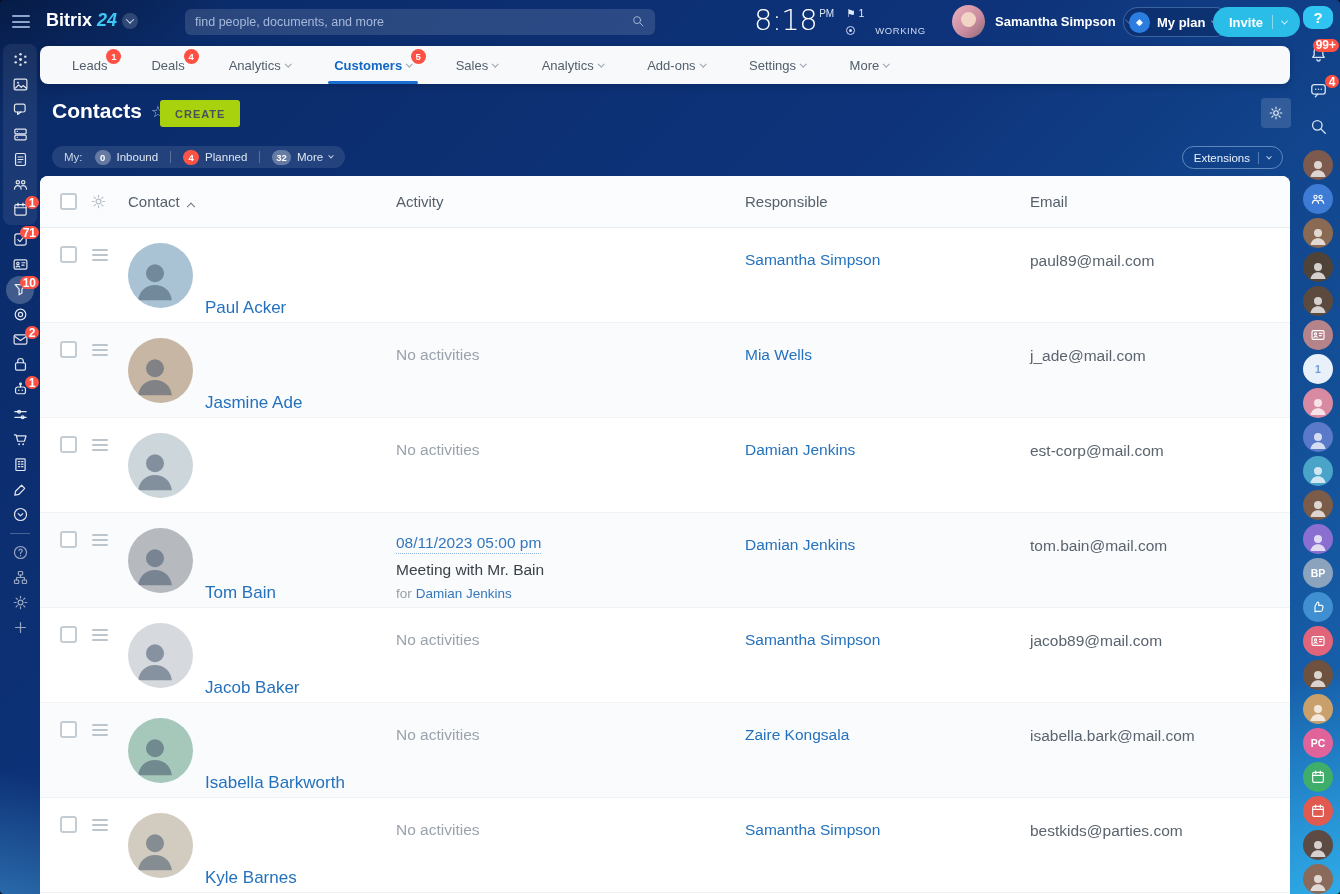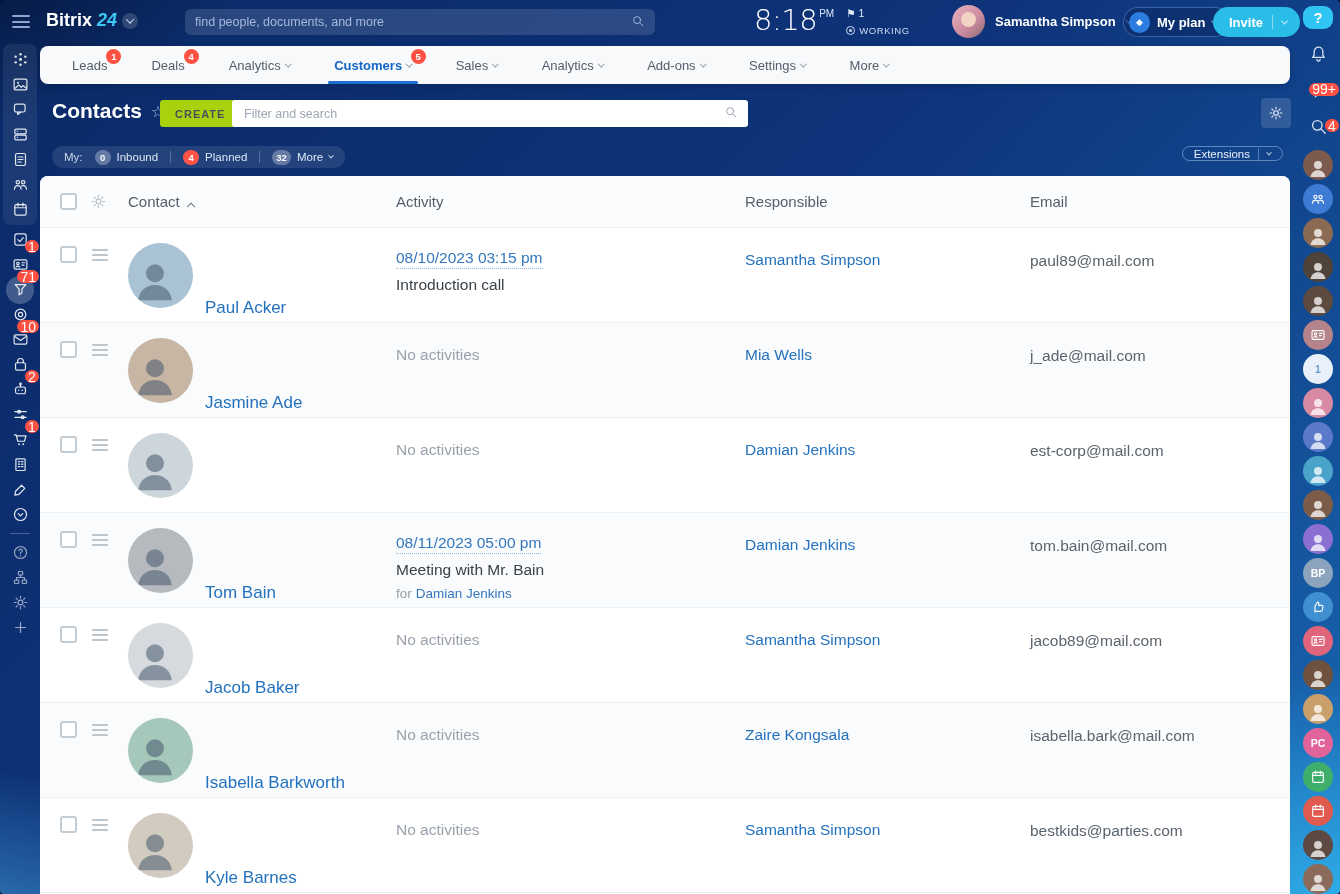--- a/index.html
+++ b/index.html
@@ -18,21 +18,21 @@
   .logo .num{color:#3cc9f6;font-style:italic;}
   .logo-chev{width:16px;height:16px;border-radius:50%;background:rgba(255,255,255,.16);display:flex;align-items:center;justify-content:center;}
   .chev{display:inline-block;width:6px;height:6px;border-right:1.6px solid currentColor;border-bottom:1.6px solid currentColor;transform:rotate(45deg) translate(-1px,-1px);}
   .gsearch{position:absolute;left:145px;top:9px;width:470px;height:26px;border-radius:6px;background:rgba(255,255,255,.13);display:flex;align-items:center;padding:0 10px;color:#a6b9dc;font-size:12.5px;}
   .gsearch .ph{flex:1;}
   .timeblock{position:absolute;left:714px;top:3px;color:#fff;display:flex;}
   .time{font-size:29px;font-weight:300;letter-spacing:-.5px;font-family:"DejaVu Sans",sans-serif;}
   .ampm{font-size:10px;margin:5px 0 0 2px;color:#dbe6f7;}
   .flagwrap{margin-left:12px;font-size:10.5px;color:#e3ecfa;}
   .flagline{display:flex;align-items:center;gap:3px;margin-top:4px;}
-  .workline{display:flex;align-items:center;gap:4px;margin-top:6px;letter-spacing:.6px;font-size:9.5px;color:#cfdcf2;}
+  .workline{display:flex;align-items:center;gap:20px;margin-top:6px;letter-spacing:.6px;font-size:9.5px;color:#cfdcf2;}
   .rec{width:9px;height:9px;border:1.3px solid #cfdcf2;border-radius:50%;position:relative;}
   .rec::after{content:"";position:absolute;left:2px;top:2px;width:3px;height:3px;border-radius:50%;background:#cfdcf2;}
   .userwrap{position:absolute;left:912px;top:5px;display:flex;align-items:center;gap:10px;cursor:pointer;}
   .uavatar{width:33px;height:33px;border-radius:50%;background:linear-gradient(135deg,#e9b2c0,#c98a9d 60%,#8a6a72);position:relative;overflow:hidden;}
   .uavatar::after{content:"";position:absolute;left:9px;top:7px;width:15px;height:15px;border-radius:50%;background:#f2d4c4;}
   .uname{color:#fff;font-size:13px;font-weight:700;}
   .userwrap .chev{color:#9fb4d8;width:5px;height:5px;}
   .planbtn{position:absolute;left:1083px;top:7px;height:30px;border-radius:15px;background:rgba(10,40,96,.5);border:1px solid rgba(130,175,235,.4);display:flex;align-items:center;gap:7px;padding:0 12px 0 5px;cursor:pointer;}
   .gem{width:21px;height:21px;border-radius:50%;background:#2b7de0;color:#fff;font-size:9px;display:flex;align-items:center;justify-content:center;}
   .planbtn .lbl{color:#fff;font-size:13px;font-weight:700;}
@@ -56,21 +56,21 @@
   .filterbox input{flex:1;border:none;outline:none;font-size:12.5px;color:#39424d;font-family:inherit;background:transparent;}
   .filterbox input::placeholder{color:#9aa6b4;}
   .toolgear{position:absolute;right:49px;top:98px;width:30px;height:30px;border-radius:4px;background:rgba(255,255,255,.14);display:flex;align-items:center;justify-content:center;cursor:pointer;}
   
   .chiprow{position:absolute;left:52px;top:146px;height:22px;display:flex;align-items:center;gap:12px;border-radius:12px;background:rgba(255,255,255,.1);padding:0 12px;font-size:11.5px;color:#dbe6f5;}
   .chip{display:flex;align-items:center;gap:6px;cursor:pointer;}
   .cbadge{min-width:16px;height:15px;border-radius:8px;padding:0 4px;display:flex;align-items:center;justify-content:center;font-size:9.5px;font-weight:700;color:#fff;background:rgba(255,255,255,.3);}
   .cbadge.red{background:#ff5345;}
   .chipsep{width:1px;height:12px;background:rgba(255,255,255,.25);}
   .chiprow .chev{width:4px;height:4px;color:#c6d4ea;}
-  .extbtn{position:absolute;right:57px;top:146px;height:15px;border:1px solid rgba(160,192,232,.55);border-radius:12px;display:flex;align-items:center;gap:8px;padding:0 11px;color:#eaf1fb;font-size:11.5px;cursor:pointer;}
+  .extbtn{position:absolute;right:57px;top:146px;height:23px;border:1px solid rgba(160,192,232,.55);border-radius:12px;display:flex;align-items:center;gap:8px;padding:0 11px;color:#eaf1fb;font-size:11.5px;cursor:pointer;}
   .extbtn .sep{width:1px;height:12px;background:rgba(160,192,232,.45);}
   .extbtn .chev{width:4px;height:4px;color:#c6d4ea;}
   
   .grid{position:absolute;left:40px;top:176px;width:1250px;bottom:0;background:#fff;border-radius:8px 8px 0 0;overflow:hidden;}
   .ghead{position:relative;height:52px;background:#fbfcfe;border-bottom:1px solid #e8edf2;}
   .ghead .col{position:absolute;top:17px;font-size:15px;color:#55606c;}
   .checkbox{position:absolute;width:17px;height:17px;border:2px solid #c3cbd3;border-radius:3px;background:#fff;cursor:pointer;}
   .ghead .checkbox{left:20px;top:17px;}
   .headgear{position:absolute;left:50px;top:17px;cursor:pointer;}
   .sortcaret{display:inline-block;width:6px;height:6px;border-left:1.6px solid #6b7680;border-top:1.6px solid #6b7680;transform:rotate(45deg) translate(2px,2px);margin-left:8px;}
@@ -91,21 +91,21 @@
   .actfor{font-size:13.5px;margin-top:7px;color:#98a0aa;}
   .actfor a{color:#3477bd;text-decoration:none;cursor:pointer;margin-left:4px;}
   .respcell{position:absolute;left:705px;top:23px;font-size:15.5px;color:#2472bd;cursor:pointer;}
   .mailcell{position:absolute;left:990px;top:24px;font-size:15.5px;color:#5a646e;}
   
   .leftrail{position:absolute;left:0;top:44px;width:40px;bottom:0;display:flex;flex-direction:column;align-items:center;}
   .railgroup{width:34px;border-radius:8px;background:rgba(255,255,255,.07);padding:3px 0;margin-bottom:2px;display:flex;flex-direction:column;align-items:center;}
   .rail-item{position:relative;width:34px;height:25px;display:flex;align-items:center;justify-content:center;cursor:pointer;}
   .rail-item .ric{width:17px;height:17px;display:flex;align-items:center;justify-content:center;}
   .rail-item.active::before{content:"";position:absolute;width:28px;height:28px;border-radius:50%;background:rgba(255,255,255,.22);}
-  .rbadge{position:absolute;top:-1px;right:-2px;min-width:14px;height:13px;border-radius:7px;background:#ff5143;color:#fff;font-size:14px;font-weight:400;display:flex;align-items:center;justify-content:center;padding:0 3px;z-index:2;margin-top:44px;}
+  .rbadge{position:absolute;top:-1px;right:-2px;min-width:14px;height:13px;border-radius:7px;background:#ff5143;color:#fff;font-size:12px;font-weight:700;display:flex;align-items:center;justify-content:center;padding:0 3px;z-index:2;}
   .raildiv{width:20px;height:1px;background:rgba(255,255,255,.25);margin:6px 0;}
   .rail-item.dim{opacity:.65;}
   
   .rightrail{position:absolute;right:0;top:0;width:44px;bottom:0;display:flex;flex-direction:column;align-items:center;}
   .helpbtn{margin-top:6px;width:30px;height:30px;border-radius:9px;background:#30c4f3;color:#fff;font-size:15px;font-weight:700;display:flex;align-items:center;justify-content:center;cursor:pointer;}
   .rricon{position:relative;width:30px;height:30px;margin-top:14px;display:flex;align-items:center;justify-content:center;cursor:pointer;}
   .rricon .rbadge{top:-4px;right:-6px;}
   .stack{margin-top:12px;display:flex;flex-direction:column;gap:4px;align-items:center;}
   .savatar{width:30px;height:30px;border-radius:50%;overflow:hidden;display:flex;align-items:center;justify-content:center;font-size:10.5px;font-weight:700;cursor:pointer;flex:none;}
 </style>
@@ -204,27 +204,20 @@
         <span>More</span>
         <span class="chev"></span>
       </div>
     </div>
 
   <div class="ptitle">
     <span>Contacts</span>
     <span class="star">☆</span>
   </div>
   <button class="createbtn">CREATE</button>
-  <div class="filterbox">
-    <input placeholder="Filter and search" style="">
-    <span id="fsearch-icon"><svg viewBox="0 0 24 24" width="14" height="14" fill="none" stroke="#9aa6b4" stroke-width="1.7" stroke-linecap="round" stroke-linejoin="round">
-          <circle cx="10.5" cy="10.5" r="6"></circle>
-          <path d="M15 15l5.5 5.5"></path>
-        </svg></span>
-  </div>
   <div class="toolgear" id="toolgear">
       <svg viewBox="0 0 24 24" width="16" height="16" fill="none" stroke="#e6eefa" stroke-width="1.7" stroke-linecap="round" stroke-linejoin="round">
         <circle cx="12" cy="12" r="3.4"></circle>
         <path d="M12 3.2v2.6M12 18.2v2.6M3.2 12h2.6M18.2 12h2.6M5.8 5.8l1.8 1.8M16.4 16.4l1.8 1.8M18.2 5.8l-1.8 1.8M7.6 16.4l-1.8 1.8"></path>
       </svg>
     </div>
 
   <div class="chiprow" id="chiprow">
       <span style="color: rgb(201, 214, 234);">My:</span>
       <span class="chip">
@@ -273,21 +266,20 @@
               <circle cx="12" cy="9" r="4" fill="rgba(70,88,108,.55)" stroke="none"></circle>
               <path d="M4.5 21c.6-4.4 3.7-6.8 7.5-6.8s6.9 2.4 7.5 6.8z" fill="rgba(70,88,108,.55)" stroke="none"></path>
             </svg></span>
           <div class="nameblock"><span class="cname">Paul Acker</span><div class="sbadge" style="background: rgb(212, 76, 142);">
               <svg viewBox="0 0 24 24" width="11" height="11" fill="none" stroke="#fff" stroke-width="1.7" stroke-linecap="round" stroke-linejoin="round">
                 <rect x="4" y="4" width="16" height="16" rx="4.5"></rect>
                 <circle cx="12" cy="12" r="3.5"></circle>
                 <circle cx="16.8" cy="7.2" r="1.2" fill="#fff" stroke="none"></circle>
               </svg>
             </div></div>
-          <div class="actcell"><span class="actdate">08/10/2023 03:15 pm</span><div class="acttitle">Introduction call</div></div>
           <div class="respcell">Samantha Simpson</div>
           <div class="mailcell">paul89@mail.com</div>
         </div>
         <div class="t-row">
           <span class="checkbox"></span>
           <span class="draghandle">
             <i></i>
             <i></i>
             <i></i>
           </span>

